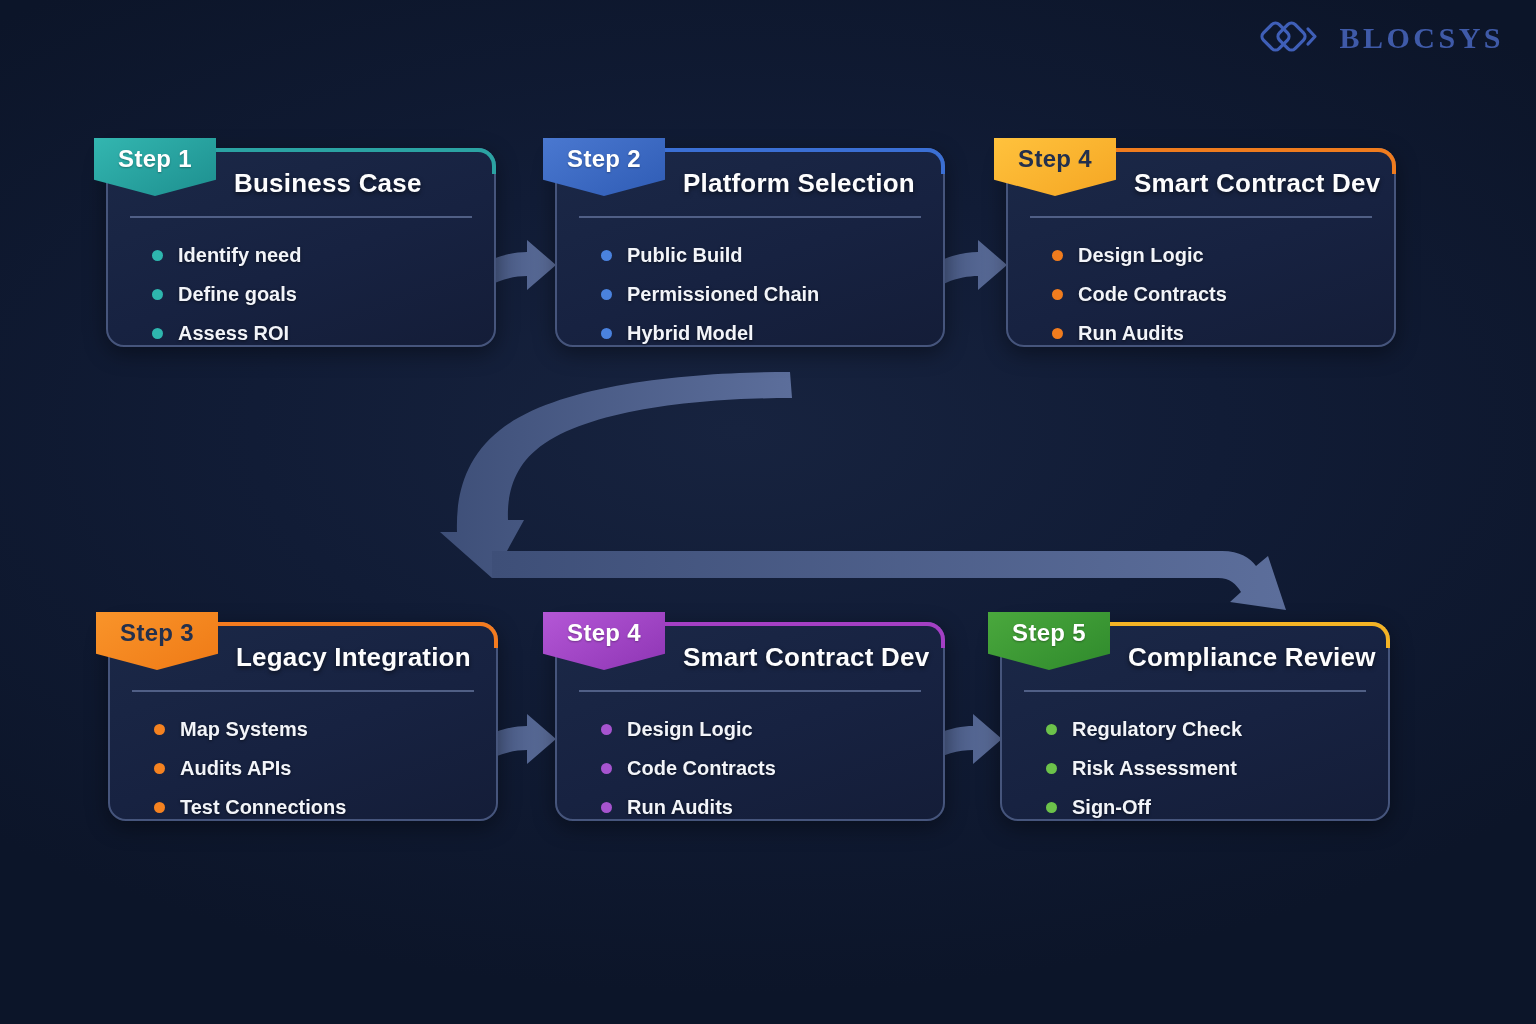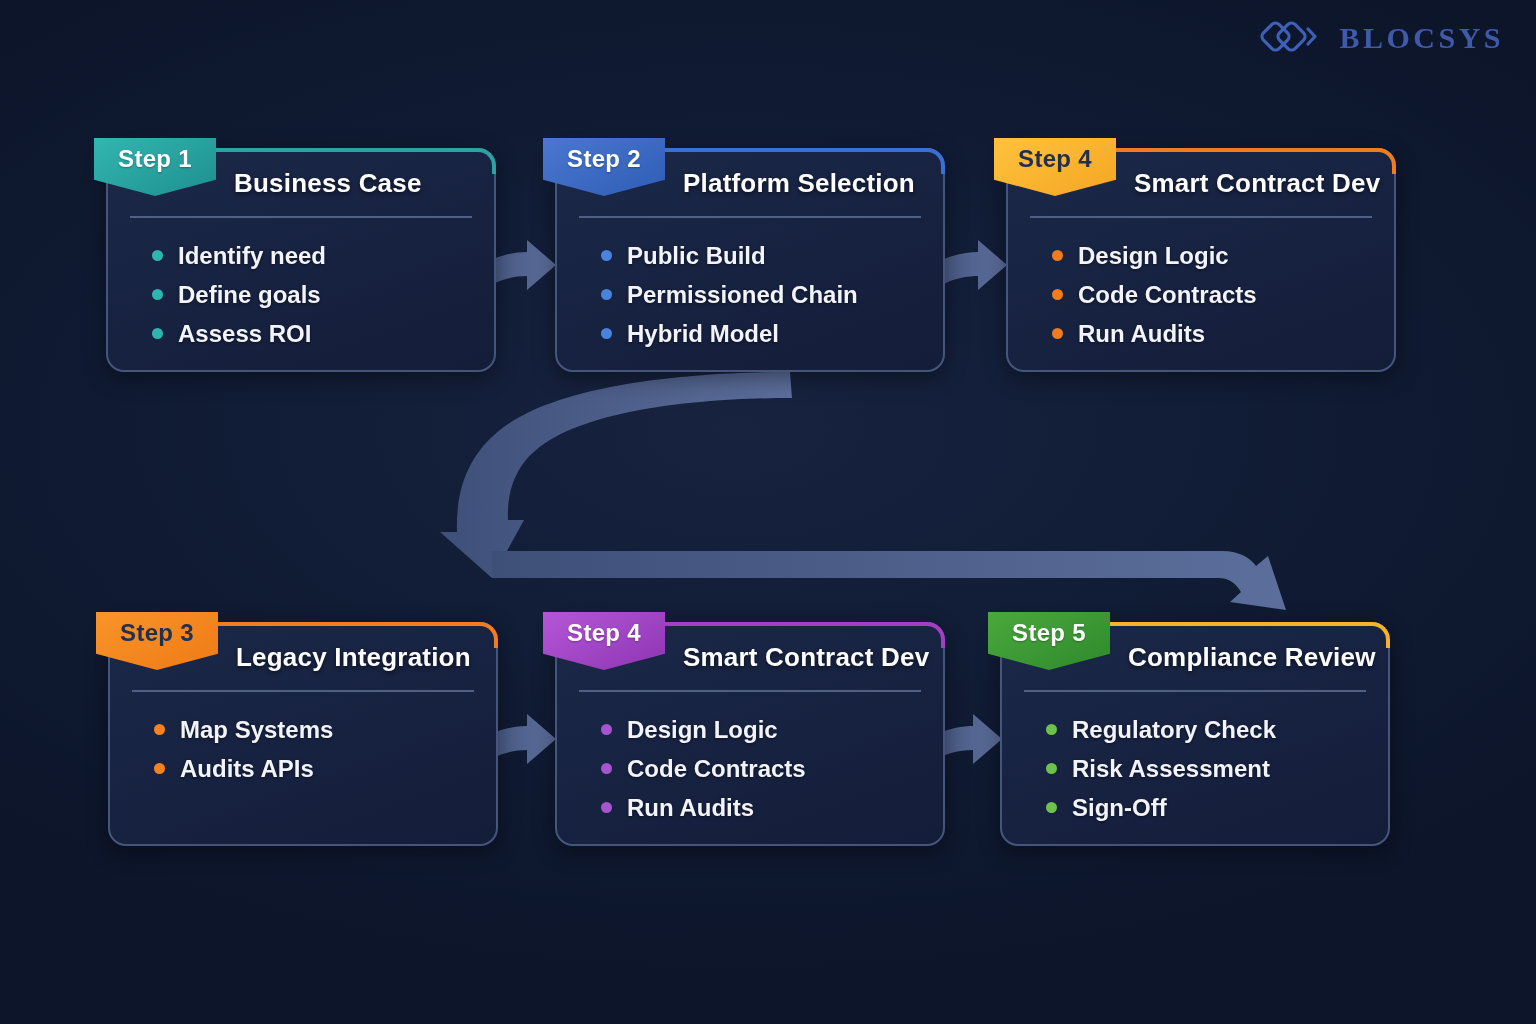--- a/index.html
+++ b/index.html
@@ -39,21 +39,21 @@
   
   #arrows{
     position:absolute; inset:0;
     width:1536px; height:1024px;
     pointer-events:none;
   }
 
   
   .card{
     position:absolute;
-    width:390px; height:224px;
+    width:390px; height:199px;
     border-radius:18px;
     background:linear-gradient(160deg,#1b2847 0%,#172241 55%,#141d38 100%);
     border:2px solid #46557c;
     box-shadow:0 6px 22px rgba(0,0,0,.40);
   }
   
   .card-accent{
     position:absolute;
     left:26px; right:-2px; top:-2px; height:26px;
     border-top:4px solid var(--accent);
@@ -78,21 +78,21 @@
     height:2px;
     background:#5a6a92;
     opacity:.85;
   }
 
   .card-list{ position:absolute; left:44px; top:86px; }
   .card-list li{
     list-style:none;
     display:flex; align-items:center;
     height:39px;
-    font-size:24px; font-weight:700;
+    font-size:20px; font-weight:700;
     color:#f2f4f9;
     text-shadow:0 1px 3px rgba(0,0,0,.5);
     white-space:nowrap;
   }
   .bullet{
     width:11px; height:11px; border-radius:50%;
     background:var(--dot);
     margin-right:15px; flex:none;
   }
 
@@ -254,20 +254,24 @@
     <div class="card-divider"></div>
     <ul class="card-list">
       <li>
         <span class="bullet" style="--dot: #f58220;"></span>
         <span>Map Systems</span>
       </li>
       <li>
         <span class="bullet" style="--dot: #f58220;"></span>
         <span>Audits APIs</span>
       </li>
+      <li>
+        <span class="bullet" style="--dot: #f58220;"></span>
+        <span>Test Connections</span>
+      </li>
     </ul>
   </div>
 <div class="card" style="left:555px;  top:622px;  --accent:#a43fc4;">
     <div class="card-accent"></div>
     <div class="badge" style="--b1: #b457d6; --b2: #8e35b4; --btext: #ffffff;">
       <span class="badge-text">Step 4</span>
     </div>
     <div class="card-title">Smart Contract Dev</div>
     <div class="card-divider"></div>
     <ul class="card-list">

